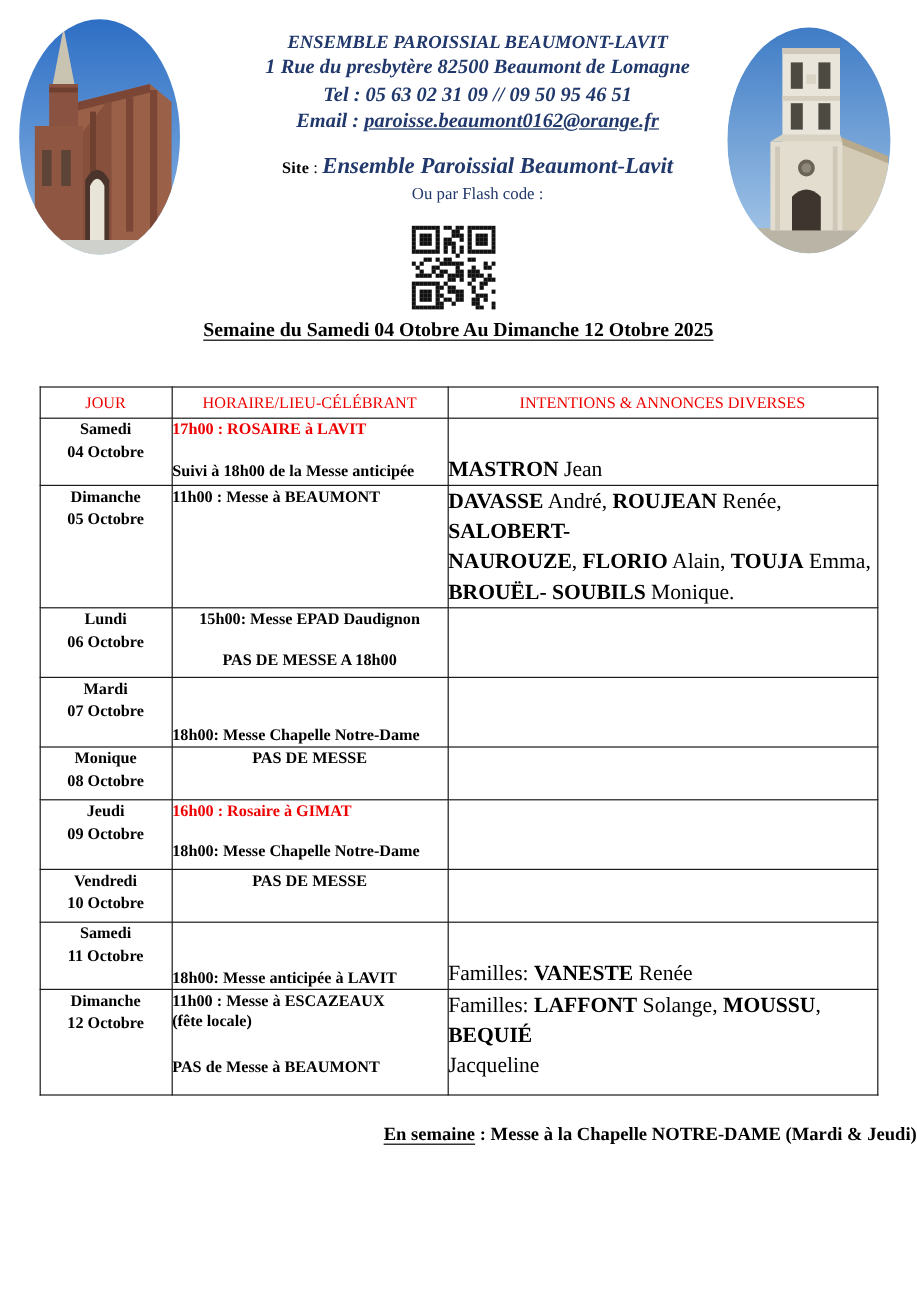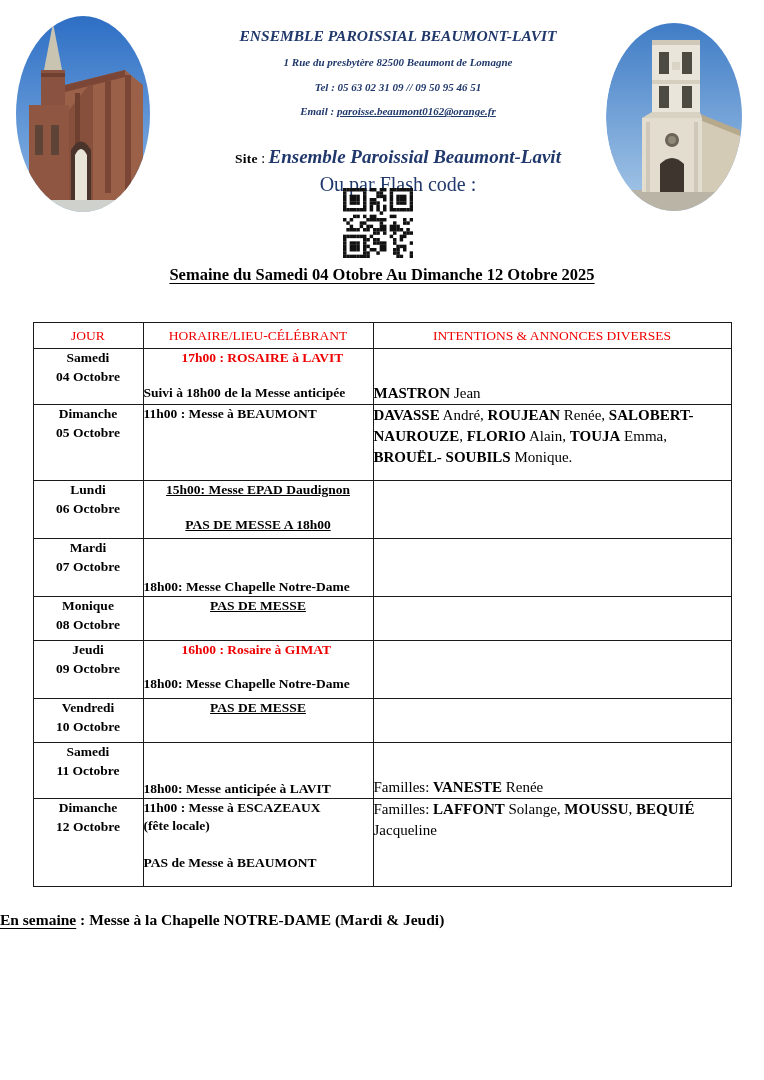--- a/index.html
+++ b/index.html
@@ -14,27 +14,27 @@
     font-family:"Liberation Serif","DejaVu Serif",serif;color:#000;
   }
   
   .header{position:relative;height:262px;}
   .oval{position:absolute;border-radius:50%;overflow:hidden;box-shadow:0 0 6px 3px rgba(255,255,255,.9) inset;}
   .oval.left{left:15px;top:15px;width:136px;height:198px;}
   .oval.right{left:606px;top:22px;width:137px;height:190px;}
   .oval svg{display:block;width:100%;height:100%;}
   .header-text{position:absolute;left:174px;width:448px;top:26px;text-align:center;color:var(--navy);}
   .org-name{font-size:15.5px;font-weight:bold;font-style:italic;line-height:1.25;}
-  .addr-line,.tel-line,.email-line{font-size:11px;font-weight:bold;font-style:italic;line-height:1.32;margin-top:10px;}
+  .addr-line,.tel-line,.email-line{font-size:17px;font-weight:bold;font-style:italic;line-height:1.32;}
   .email-line a{color:var(--navy);}
-  .site-line{margin-top:27px;font-size:19px;}
+  .site-line{margin-top:15px;font-size:19px;}
   .site-label{color:#000;font-weight:bold;font-style:normal;font-size:13.5px;letter-spacing:.2px;}
   .site-sep{color:#000;font-size:14px;}
   .site-value{color:var(--navy);font-weight:bold;font-style:italic;}
-  .flash-line{margin-top:5px;font-size:20px;color:var(--navy);}
+  .flash-line{margin-top:5px;font-size:14px;color:var(--navy);}
   .qr{position:absolute;left:343px;top:188px;width:70px;height:70px;}
   .qr svg{display:block;}
   
   .page-title{
     margin-top:3px;text-align:center;font-weight:bold;font-size:16.5px;
     text-decoration:underline;text-underline-offset:3px;
   }
   
   table.sched{margin:37px auto 0 auto;width:698px;border-collapse:collapse;table-layout:fixed;}
   table.sched td,table.sched th{border:1px solid var(--border);padding:0;}
@@ -52,31 +52,31 @@
   tbody tr:nth-child(9){height:88px;}
   td.day-cell{
     vertical-align:top;text-align:center;font-weight:bold;font-size:13.5px;
     line-height:1.4;padding-top:4px;font-family:Liberation Serif, serif;
   }
   td.sched-cell{
     font-weight:bold;font-size:13.5px;line-height:1.3;
     padding:4px 4px 5px 7px;
   }
   td.int-cell{
-    font-size:15px;line-height:1.4;
+    font-size:18px;line-height:1.4;
     padding:4px 6px 5px 8px;
   }
   td.vtop{vertical-align:top;}
   td.vbottom{vertical-align:bottom;}
-  .red-text{color:var(--red);margin-left:38px;}
-  .center{text-align:center;text-decoration:underline;}
+  .red-text{color:var(--red);}
+  .center{text-align:center;}
   .b{font-weight:bold;}
   
   .footer-note{
-    margin-top:24px;text-align:left;font-weight:bold;font-size:15.5px;
+    margin-top:24px;text-align:right;font-weight:bold;font-size:15.5px;
   }
   .footer-note .u{text-decoration:underline;text-underline-offset:3px;}
 </style>
 </head>
 <body>
 
 <div class="header">
 
   <div class="oval left">
     <svg viewBox="0 0 136 198">

